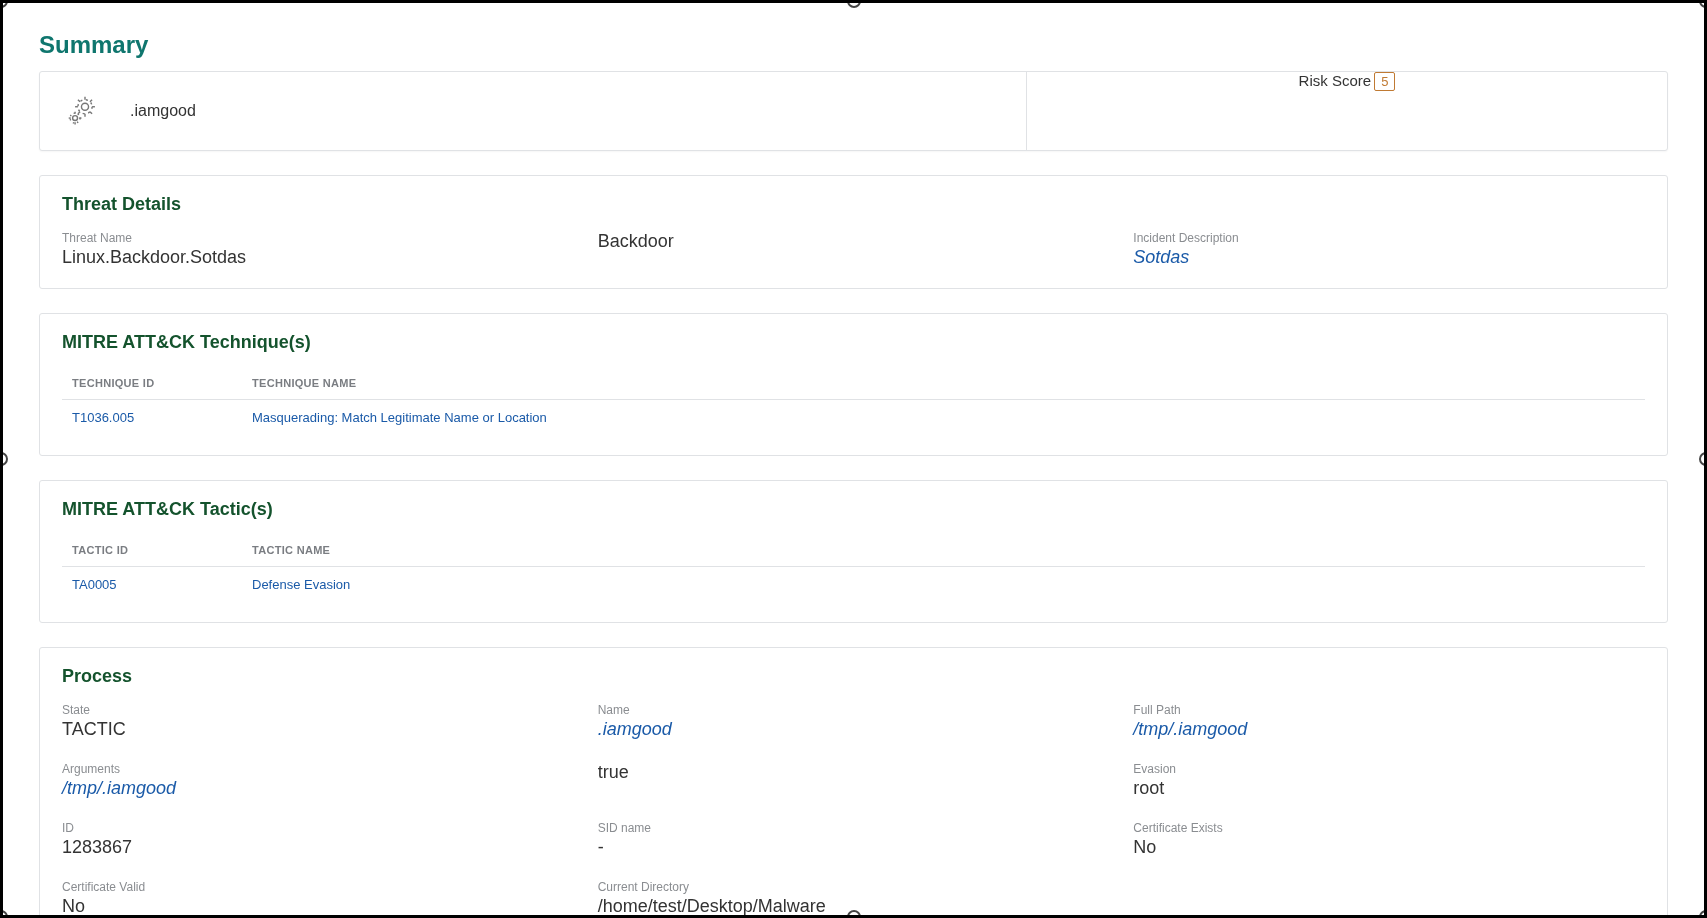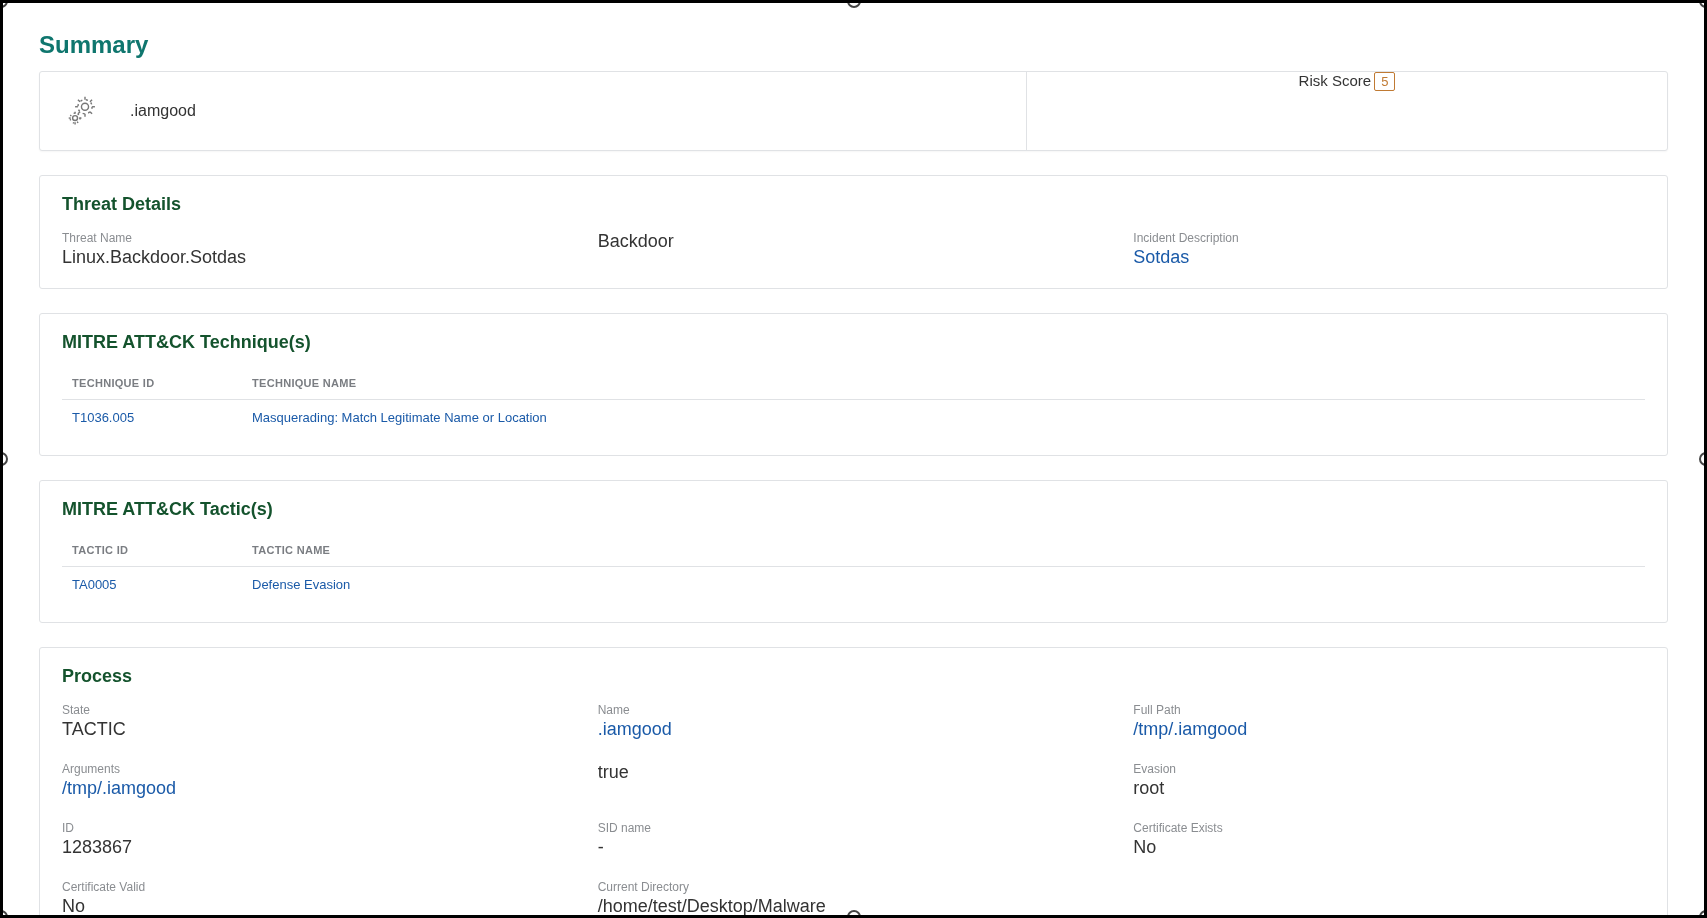--- a/index.html
+++ b/index.html
@@ -109,21 +109,21 @@
   }
   .kv .label {
     font-size: 12px;
     color: #8a8d91;
     margin-bottom: 2px;
   }
   .kv .value {
     font-size: 18px;
     color: #333;
   }
-  .kv .value.link { color: #1a5aa8; }
+  .kv .value.link { color: #1a5aa8; font-style: italic; }
 
   table.simple {
     width: 100%;
     border-collapse: collapse;
     font-size: 13px;
   }
   table.simple thead th {
     text-align: left;
     font-size: 11px;
     letter-spacing: 0.3px;

